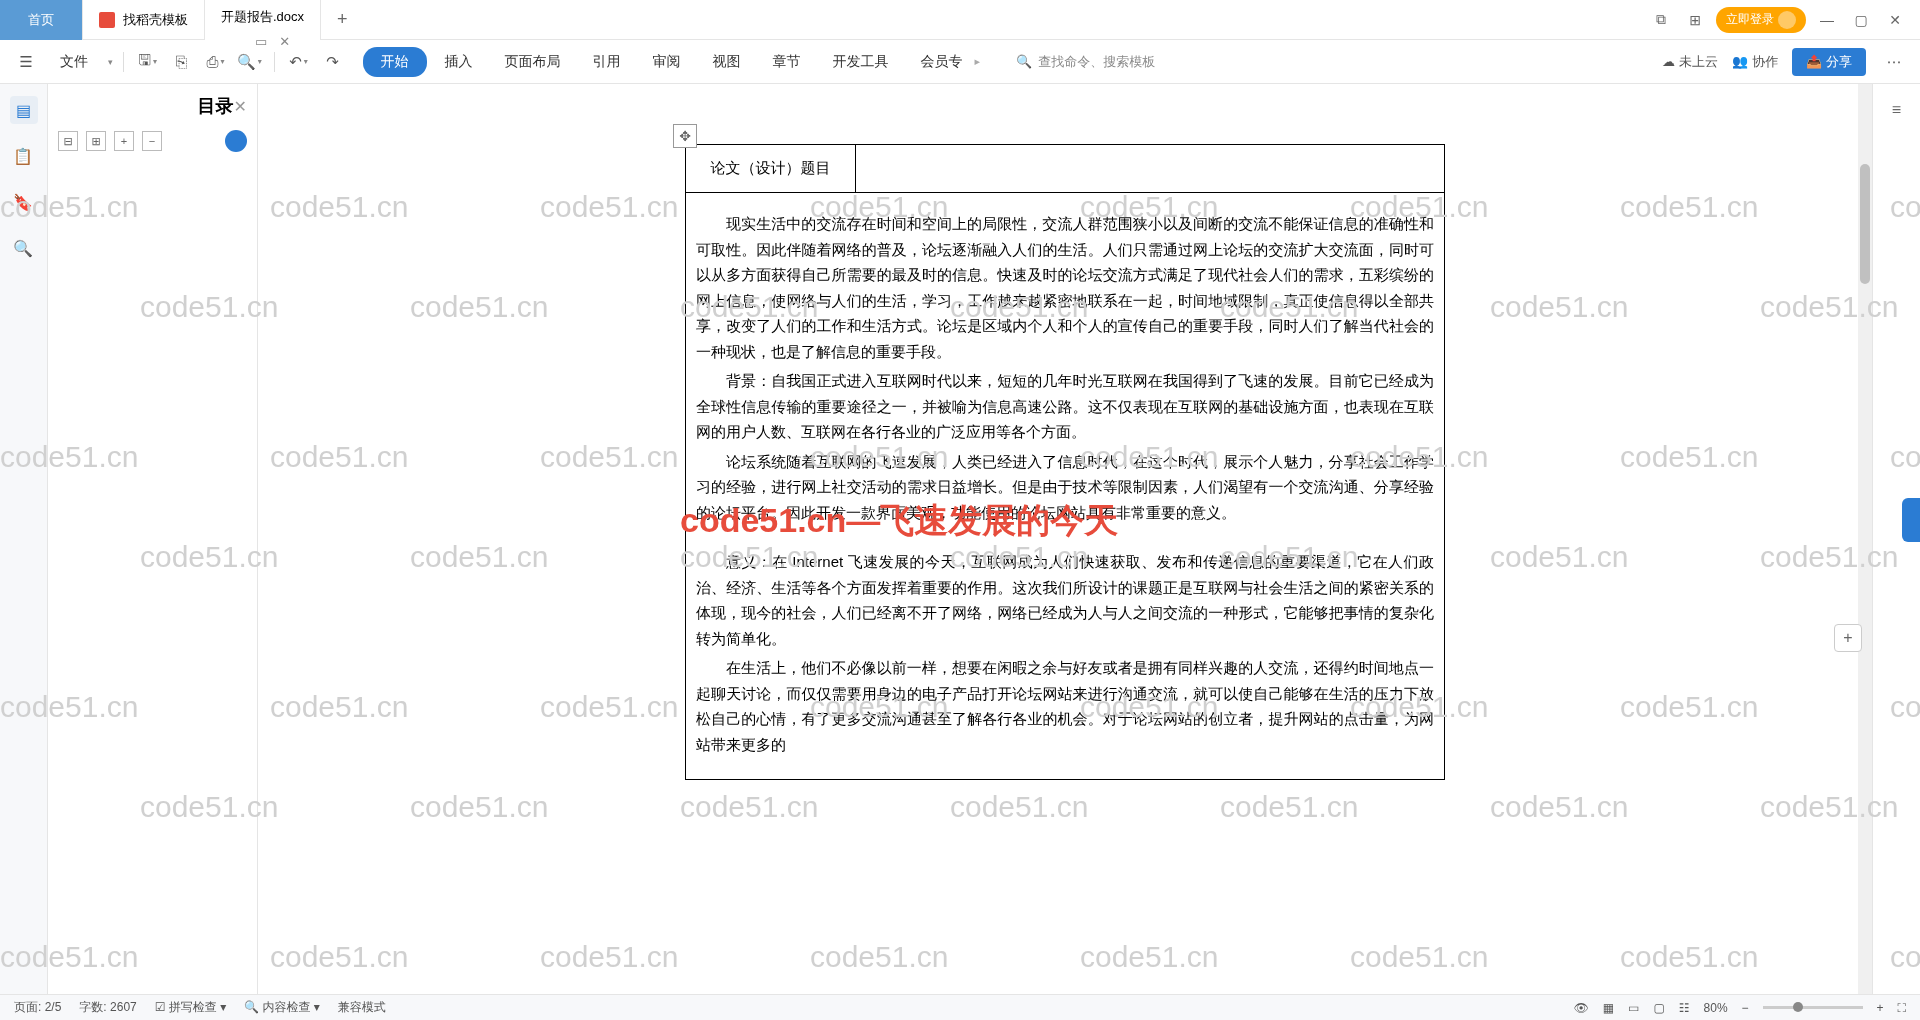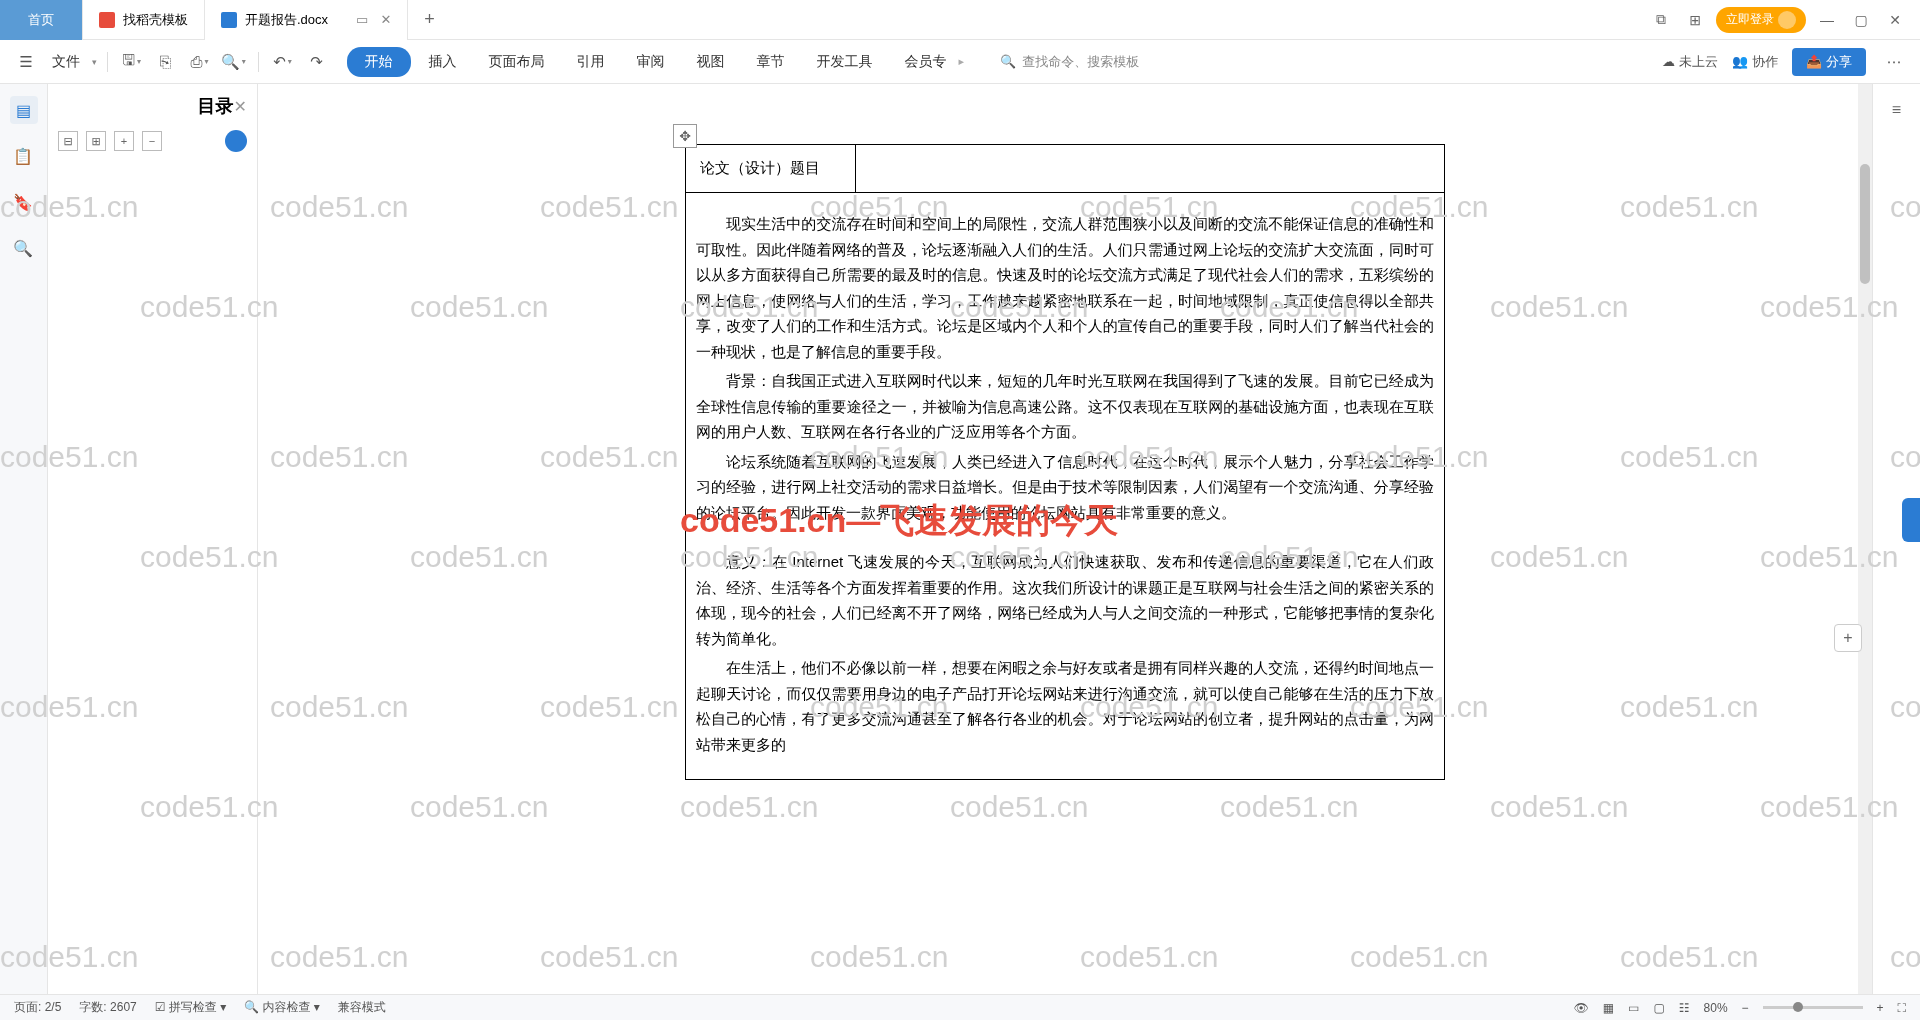--- a/index.html
+++ b/index.html
@@ -1,20 +1,20 @@
 <!DOCTYPE html>
 <html><head>
 <meta charset="utf-8">
 <style>
 *{margin:0;padding:0;box-sizing:border-box;font-family:"Microsoft YaHei",sans-serif;}
 body{width:1920px;height:1020px;background:#fff;overflow:hidden;position:relative;}
 .titlebar{height:40px;display:flex;align-items:center;background:#fff;border-bottom:1px solid #e5e5e5;}
 .tab{height:40px;display:flex;align-items:center;padding:0 16px;gap:8px;font-size:13px;cursor:pointer;border-right:1px solid #e5e5e5;}
 .tab.home{background:#5a9bd5;color:#fff;padding:0 28px;}
-.tab.active{background:#fff;}
+.tab.active{background:#fff;flex-direction:column;}
 .tab-icon{width:16px;height:16px;display:inline-block;}
 .tab-icon.red{background:#e74c3c;border-radius:2px;}
 .tab-icon.blue{background:#2b7cd3;border-radius:2px;}
 .tab .ctrl{display:flex;gap:12px;margin-left:20px;color:#888;}
 .tab .ctrl span{cursor:pointer;}
 .tab-add{padding:0 16px;font-size:18px;color:#666;cursor:pointer;}
 .winctrl{margin-left:auto;display:flex;align-items:center;gap:8px;padding-right:12px;}
 .winctrl .icn{width:26px;height:26px;display:flex;align-items:center;justify-content:center;color:#666;cursor:pointer;font-size:14px;}
 .login-btn{background:#ffa500;color:#fff;padding:4px 10px;border-radius:14px;font-size:12px;display:flex;align-items:center;gap:4px;}
 .avatar{width:18px;height:18px;border-radius:50%;background:#ffc966;}
@@ -38,21 +38,21 @@
 .sb-title{font-size:18px;font-weight:bold;}
 .sb-close{color:#999;cursor:pointer;}
 .sb-tools{display:flex;gap:8px;margin-top:12px;align-items:center;}
 .sb-tool{width:20px;height:20px;border:1px solid #bbb;display:flex;align-items:center;justify-content:center;font-size:11px;color:#666;cursor:pointer;}
 .sb-ai{width:22px;height:22px;border-radius:50%;background:#2b7cd3;margin-left:auto;}
 .docarea{flex:1;background:#fff;overflow:auto;position:relative;display:flex;justify-content:center;padding-top:60px;}
 .page{width:760px;background:#fff;position:relative;}
 .move-handle{position:absolute;top:-20px;left:-12px;width:24px;height:24px;border:1px solid #999;display:flex;align-items:center;justify-content:center;font-size:14px;color:#666;background:#fff;}
 .doc-table{border:1px solid #000;width:100%;}
 .doc-row1{display:flex;border-bottom:1px solid #000;}
-.doc-cell-l{width:170px;padding:14px;border-right:1px solid #000;text-align:left;font-size:15px;}
+.doc-cell-l{width:170px;padding:14px;border-right:1px solid #000;text-align:center;font-size:15px;}
 .doc-cell-r{flex:1;padding:14px;text-align:center;font-size:15px;}
 .doc-body{padding:18px 10px;font-size:15px;line-height:1.7;}
 .doc-h{font-weight:bold;text-indent:2em;margin-bottom:8px;}
 .doc-p{text-indent:2em;text-align:justify;margin-bottom:4px;}
 .rightbar{width:48px;border-left:1px solid #e5e5e5;display:flex;flex-direction:column;align-items:center;padding-top:12px;}
 .rb-icn{width:28px;height:28px;display:flex;align-items:center;justify-content:center;color:#666;cursor:pointer;}
 .add-btn{position:absolute;right:58px;top:540px;width:28px;height:28px;border:1px solid #ccc;border-radius:4px;display:flex;align-items:center;justify-content:center;color:#666;cursor:pointer;background:#fff;}
 .float-tab{position:absolute;right:0;top:498px;width:18px;height:44px;background:#2b7cd3;border-radius:6px 0 0 6px;}
 .statusbar{height:26px;background:#f7f8fa;border-top:1px solid #e5e5e5;display:flex;align-items:center;padding:0 14px;font-size:12px;color:#555;gap:18px;}
 .sb-right{margin-left:auto;display:flex;align-items:center;gap:14px;}
@@ -89,21 +89,21 @@
       <span class="avatar"></span>
     </div>
     <div class="icn">—</div>
     <div class="icn">▢</div>
     <div class="icn">✕</div>
   </div>
 </div>
 
 <div class="toolbar">
   <div class="tbicon">☰</div>
-  <span style="font-size:14px;color:#333;margin:0 6px;">文件</span>
+  <span style="font-size:14px;color:#333;margin:0 14px;">文件</span>
   <span style="font-size:9px;color:#888;">▾</span>
   <div class="sep"></div>
   <div class="tbicon dd">🖫</div>
   <div class="tbicon">⎘</div>
   <div class="tbicon dd">⎙</div>
   <div class="tbicon dd">🔍</div>
   <div class="sep"></div>
   <div class="tbicon dd">↶</div>
   <div class="tbicon">↷</div>
   <div class="menu">

